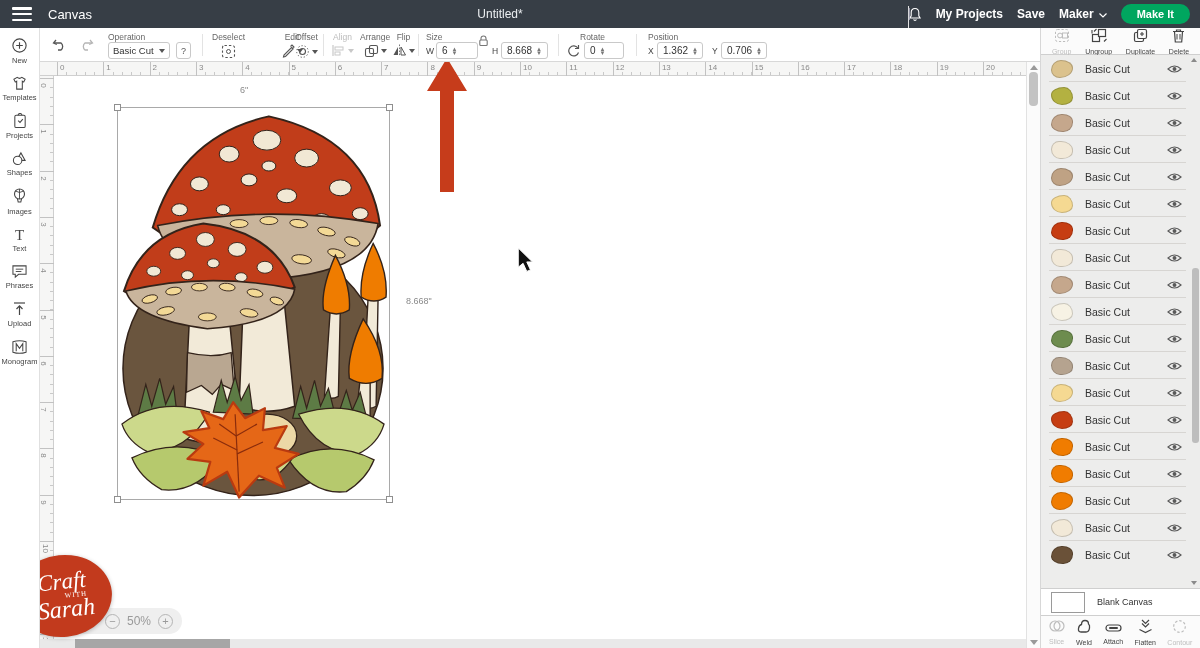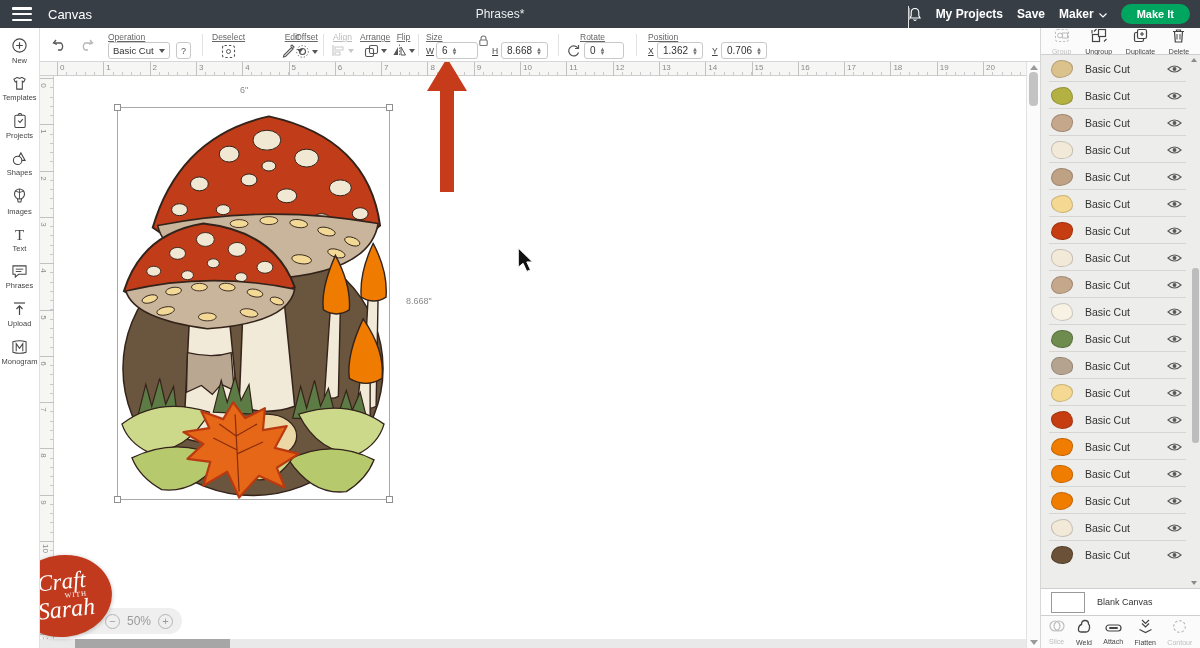--- a/index.html
+++ b/index.html
@@ -21,21 +21,21 @@
 
   
   #sidebar { position:absolute; left:0; top:28px; width:40px; height:620px; background:#fff; border-right:1px solid #e0e0e0; z-index:40; display:flex; flex-direction:column; align-items:center; padding-top:9px; }
   .side-item { width:40px; display:flex; flex-direction:column; align-items:center; margin-bottom:11px; cursor:pointer; color:#454545; }
   .side-ic svg { display:block; }
   .side-lbl { font-size:7.5px; margin-top:2px; color:#454545; }
 
   
   #toolbar { position:absolute; left:40px; top:28px; width:1000px; height:34px; background:#fff; border-bottom:1px solid #d8d8d8; z-index:30; }
   .tb-abs { position:absolute; }
-  .tb-minilabel { font-size:8.5px; color:#666;text-decoration:underline; }
+  .tb-minilabel { font-size:8.5px; color:#666; }
   .tb-minilabel.dis { color:#bbb; }
   .tool-btn { display:flex; flex-direction:column; align-items:center; color:#444; cursor:pointer; }
   .tool-btn .ic-row { display:flex; align-items:center; gap:2px; }
   .tool-btn.dis { color:#c0c0c0; cursor:default; }
   .caret { width:0; height:0; border-left:3px solid transparent; border-right:3px solid transparent; border-top:4px solid #555; }
   .dis .caret { border-top-color:#c8c8c8; }
   .num-box { display:flex; align-items:center; border:1px solid #c9c9c9; border-radius:3px; background:#fff; height:17px; padding:0 2px 0 5px; font-size:10px; color:#333; }
   .num-box .stepper { display:flex; flex-direction:column; margin-left:4px; font-size:6px; line-height:4px; color:#777; cursor:pointer; }
   .tb-sep { position:absolute; top:6px; width:1px; height:22px; background:#e3e3e3; }
   .op-select { display:flex; align-items:center; justify-content:space-between; width:62px; height:17px; border:1px solid #c9c9c9; border-radius:3px; font-size:9.5px; color:#333; padding:0 4px; cursor:pointer; background:#fff; }
@@ -112,21 +112,21 @@
 
 <div id="app">
 
   <header id="topbar">
     <div id="hamburger">
         <span></span>
         <span></span>
         <span></span>
       </div>
     <span class="app-title">Canvas</span>
-    <span id="doc-title">Phrases*</span>
+    <span id="doc-title">Untitled*</span>
     <div id="topbar-right">
       <span class="bell">
         <svg width="14" height="15" viewBox="0 0 14 15">
             <path d="M7 1.5 C4.6 1.5 3.2 3.3 3.2 5.6 L3.2 8.8 L1.9 11 L12.1 11 L10.8 8.8 L10.8 5.6 C10.8 3.3 9.4 1.5 7 1.5 Z" fill="none" stroke="#fff" stroke-width="1.1"></path>
             <path d="M5.6 12.4 a1.5 1.5 0 0 0 2.8 0" fill="none" stroke="#fff" stroke-width="1.1"></path>
           </svg>
       </span>
       <span class="tb-link">My Projects</span>
       <span class="tb-link">Save</span>
       <span class="tb-sep">|</span>

